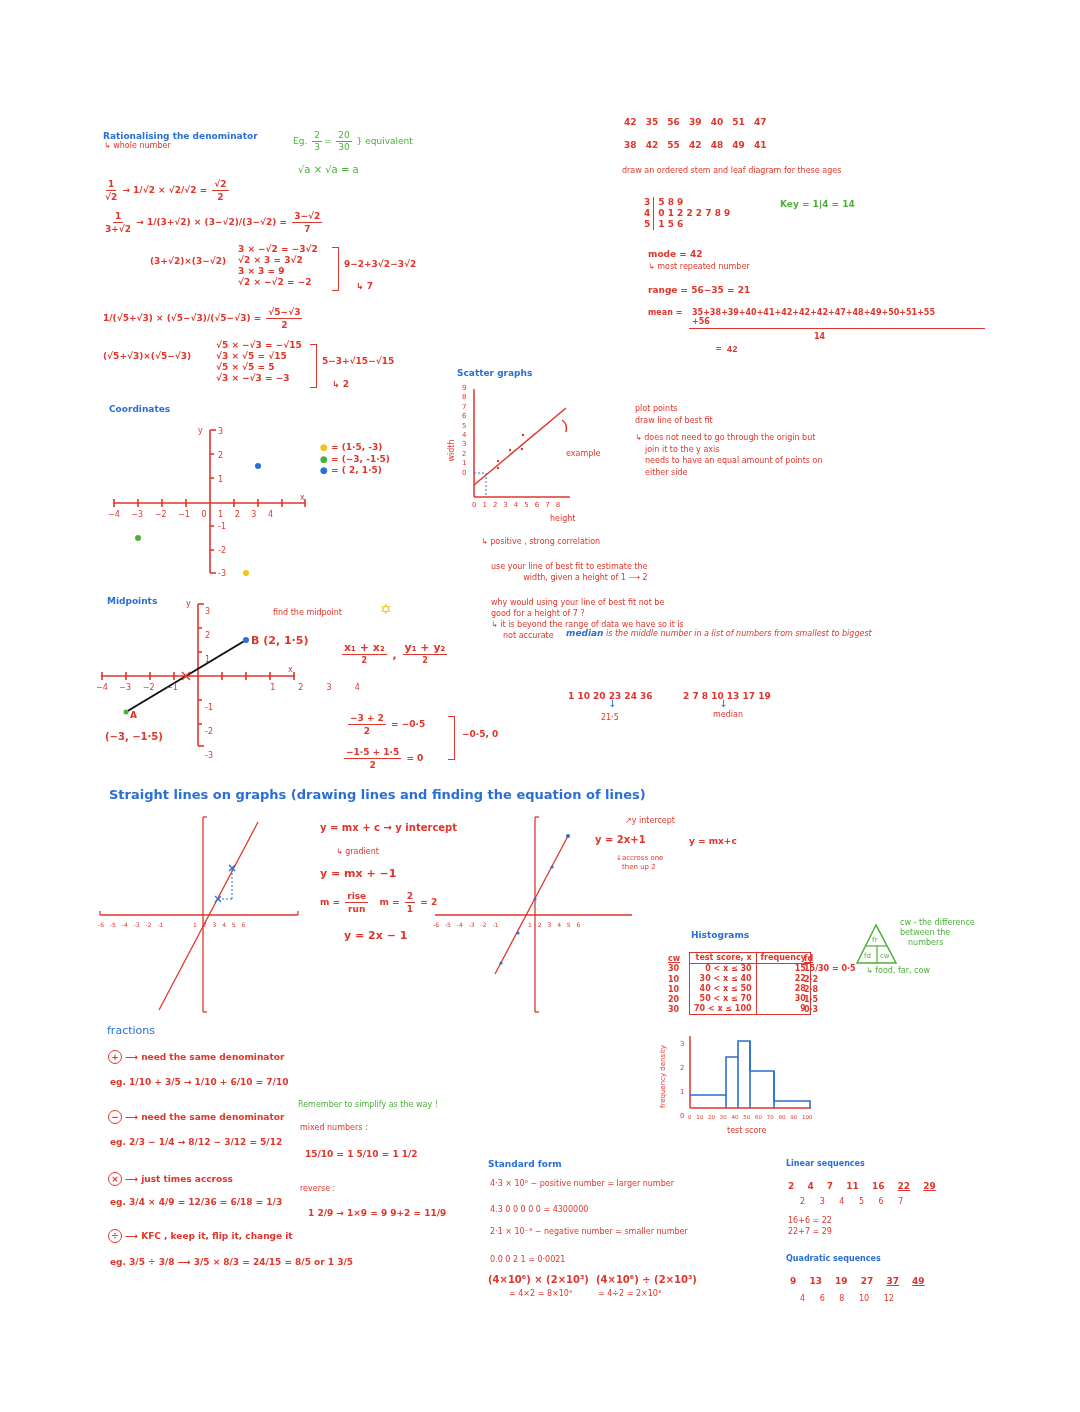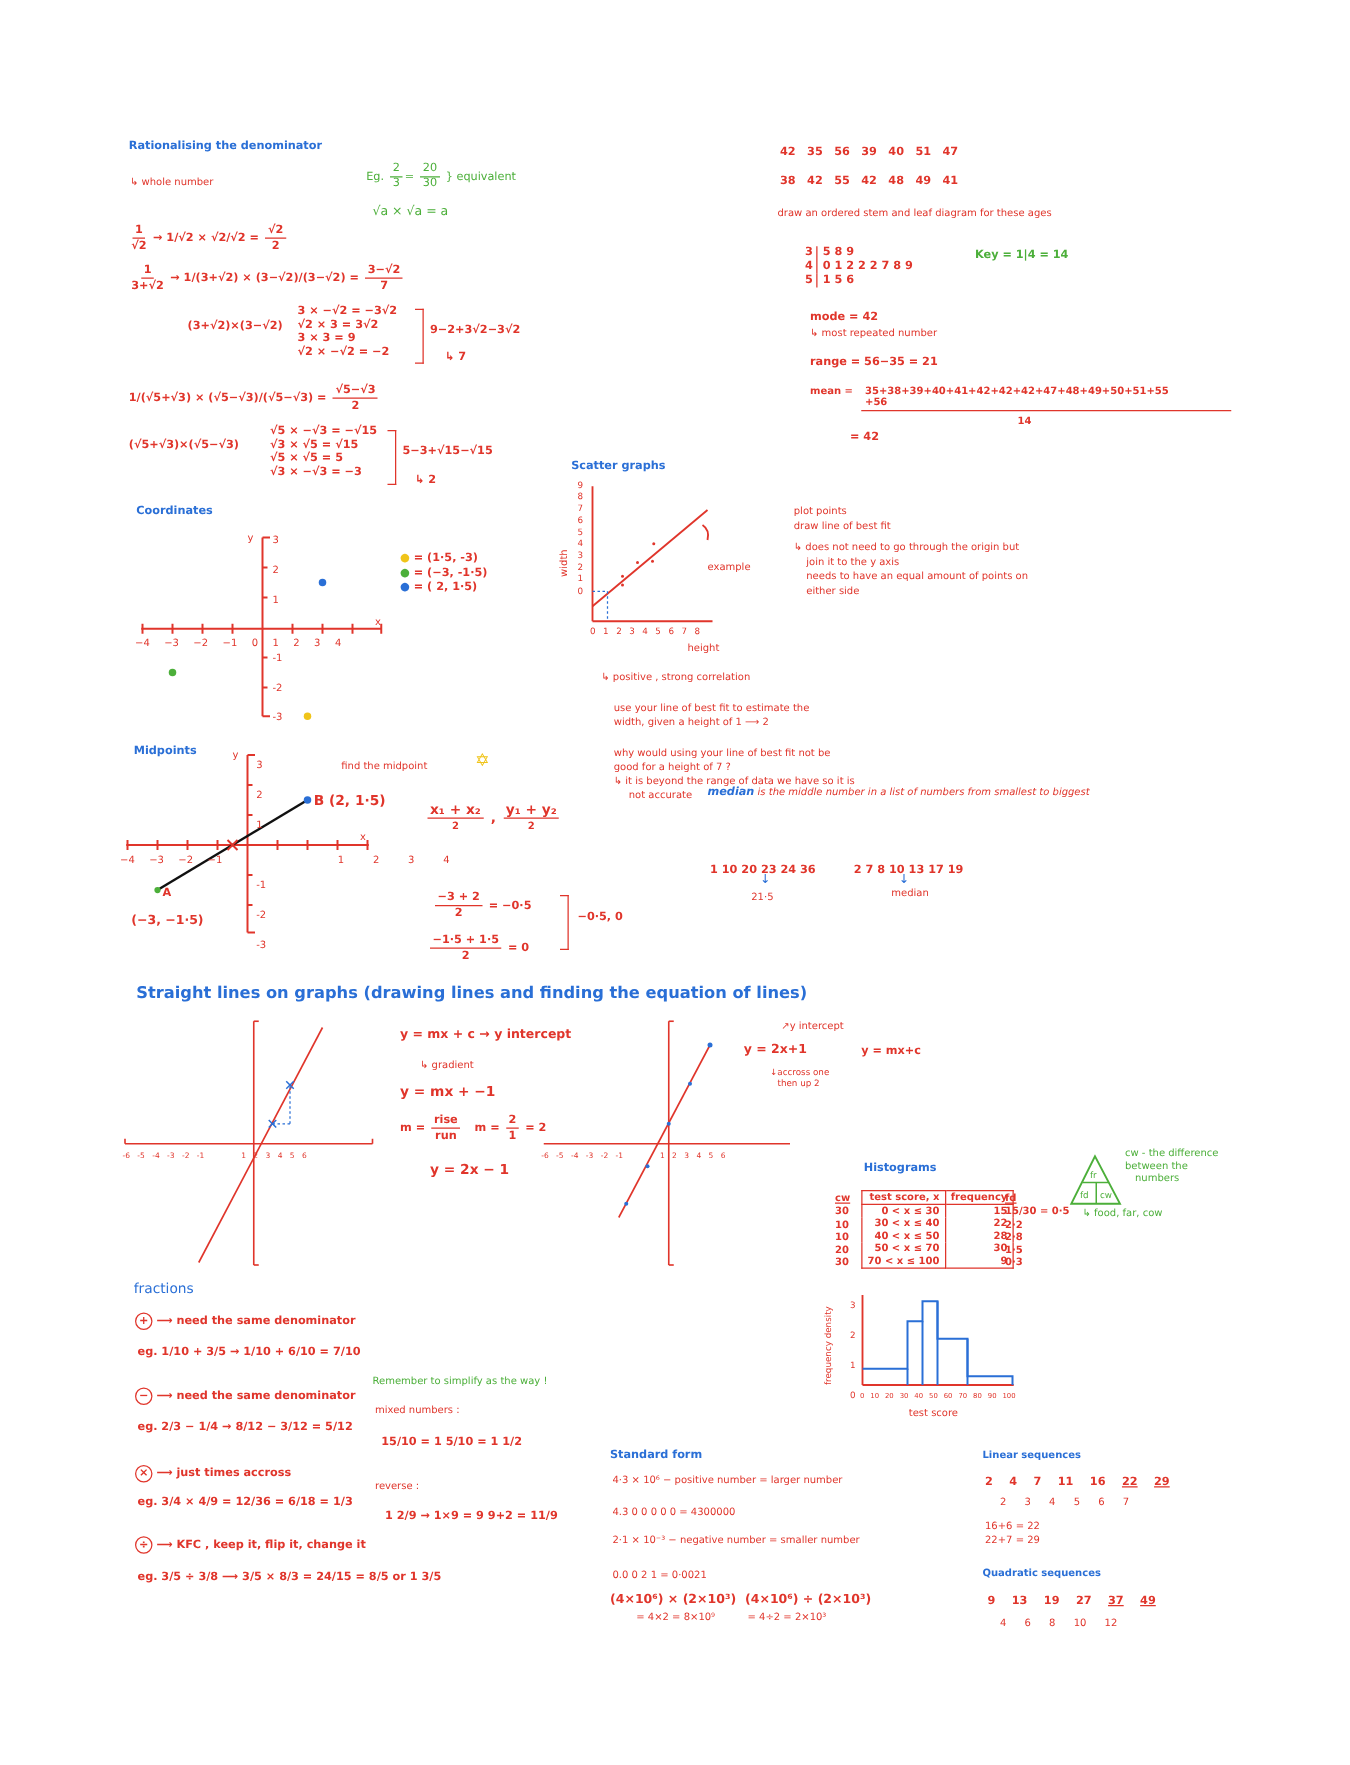--- a/index.html
+++ b/index.html
@@ -13,21 +13,21 @@
   .frac{display:inline-flex;flex-direction:column;align-items:center;vertical-align:middle;margin:0 2px;}
   .frac .n{border-bottom:1px solid #e0352b;padding:0 2px;}
   svg{position:absolute;overflow:visible;}
   table.hist{border-collapse:collapse;font-size:8px;color:#e0352b;font-weight:bold;}
   table.hist td,table.hist th{border:1.5px solid #e0352b;padding:0 4px;line-height:10px;text-align:right;font-weight:bold;}
   .col{position:absolute;font-size:8px;color:#e0352b;font-weight:bold;line-height:10.3px;}
 </style>
 </head>
 <body>
 
-<div class="abs h" style="left:103px;top:112px;font-size:9px;">Rationalising the denominator</div>
+<div class="abs h" style="left:103px;top:131px;font-size:9px;">Rationalising the denominator</div>
 <div class="abs t" style="left:104px;top:140px;">↳ whole number</div>
 
 <div class="abs tg" style="left:293px;top:130px;font-size:9px;">
   <span>Eg.</span>
   <span class="frac" style="color:#4caf3a">
       <span class="n" style="border-color:#4caf3a">2</span>
       <span>3</span>
     </span>=
   <span class="frac">
       <span class="n" style="border-color:#4caf3a">20</span>
@@ -124,21 +124,21 @@
 </div>
 <div class="abs tg" style="left:780px;top:199px;font-size:9px;font-weight:bold;">Key = 1|4 = 14</div>
 <div class="abs m" style="left:648px;top:248px;">mode = 42</div>
 <div class="abs t" style="left:648px;top:261px;">↳ most repeated number</div>
 <div class="abs m" style="left:648px;top:284px;">range = 56−35 = 21</div>
 <div class="abs m" style="left:648px;top:307px;font-size:8px;">mean =</div>
 <div class="abs m" style="left:692px;top:307px;font-size:8px;">35+38+39+40+41+42+42+42+47+48+49+50+51+55</div>
 <div class="abs m" style="left:692px;top:316px;font-size:8px;">+56</div>
 <div class="abs" style="left:689px;top:328px;width:296px;border-top:1.5px solid #e0352b;"></div>
 <div class="abs m" style="left:814px;top:331px;font-size:8px;">14</div>
-<div class="abs m" style="left:680px;top:344px;">= 42</div>
+<div class="abs m" style="left:716px;top:344px;font-family:Liberation Mono, monospace;">= 42</div>
 
 <div class="abs h" style="left:109px;top:404px;font-size:9px;">Coordinates</div>
 <svg style="left:0;top:0;" width="1080" height="1412">
   <g stroke="#e0352b" stroke-width="1.6" fill="none">
     <line x1="113" y1="503" x2="305" y2="503"></line>
     <line x1="210" y1="430" x2="210" y2="573"></line>
     <line x1="210" y1="430" x2="216" y2="430"></line>
     <line x1="210" y1="573" x2="216" y2="573"></line>
     <g>
       <line x1="114" y1="499" x2="114" y2="507"></line>
@@ -211,21 +211,21 @@
 <div class="abs t" style="left:566px;top:448px;">example</div>
 <div class="abs t" style="left:635px;top:403px;line-height:11.5px;">
   <div>plot points</div>
   <div>draw line of best fit</div>
   <div style="margin-top:6px;">↳ does not need to go through the origin but</div>
   <div style="padding-left:10px;">join it to the y axis</div>
   <div style="padding-left:10px;">needs to have an equal amount of points on</div>
   <div style="padding-left:10px;">either side</div>
 </div>
 <div class="abs t" style="left:481px;top:536px;">↳ positive , strong correlation</div>
-<div class="abs t" style="left:491px;top:561px;line-height:11px;">
+<div class="abs t" style="left:491px;top:561px;line-height:11px;text-align:right;">
   <div>use your line of best fit to estimate the</div>
   <div>width, given a height of 1 ⟶ 2</div>
 </div>
 <div class="abs t" style="left:491px;top:597px;line-height:11px;">
   <div>why would using your line of best fit not be</div>
   <div>good for a height of 7 ?</div>
   <div>↳ it is beyond the range of data we have so it is</div>
   <div style="padding-left:12px;">not accurate</div>
 </div>
 

